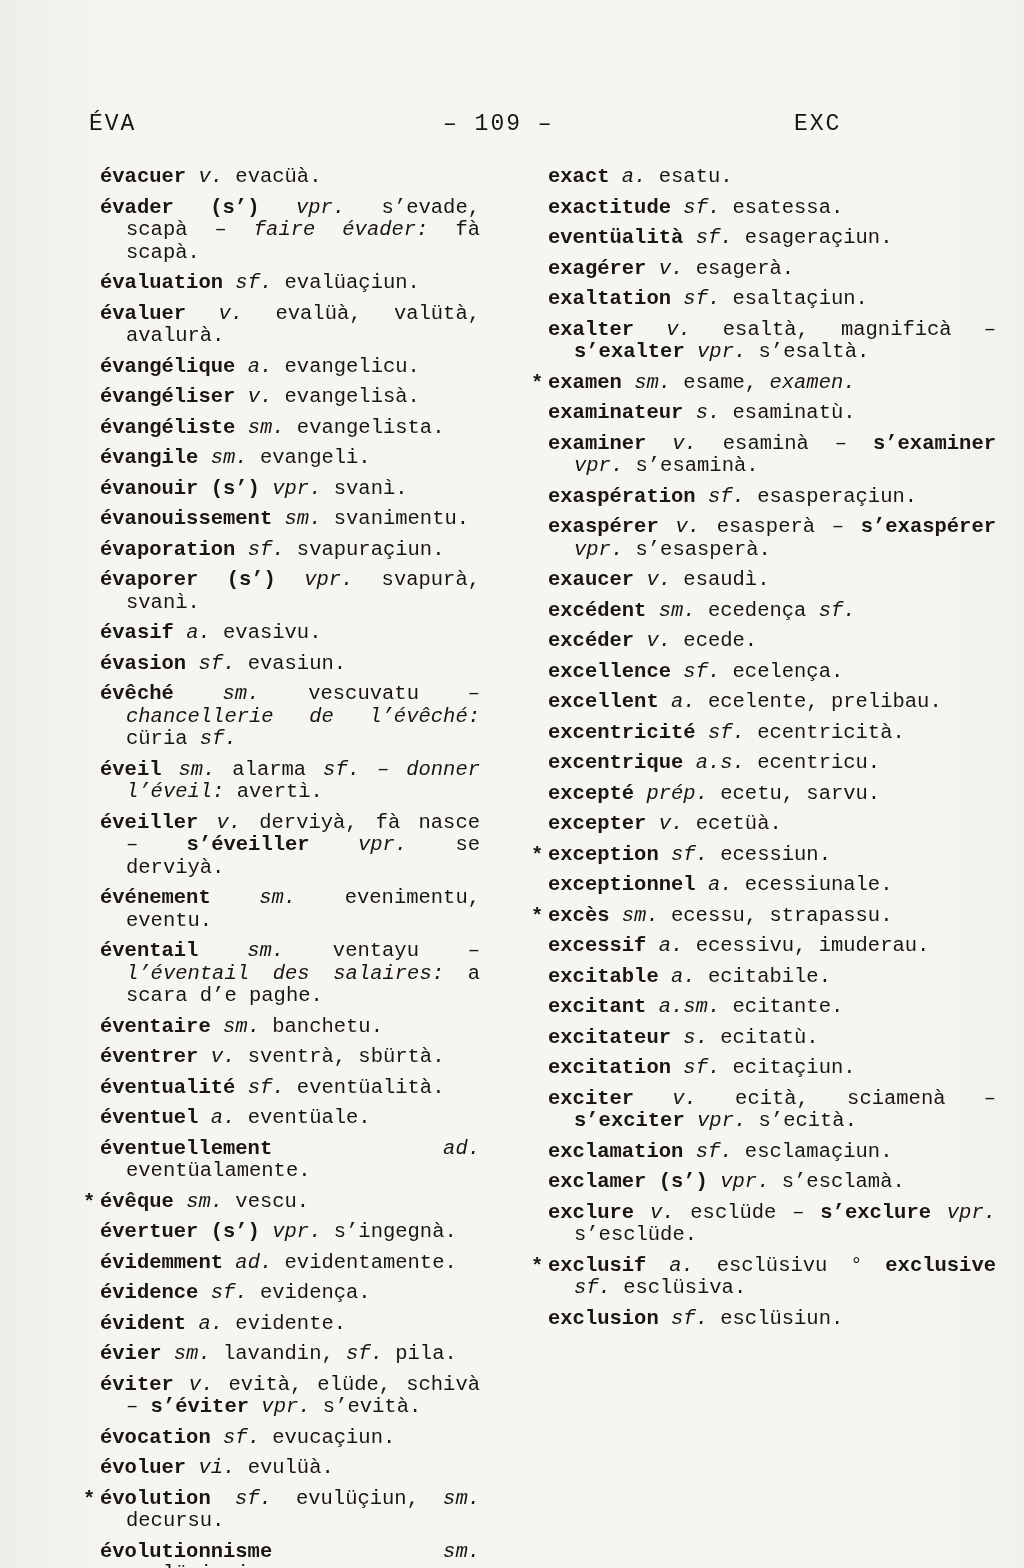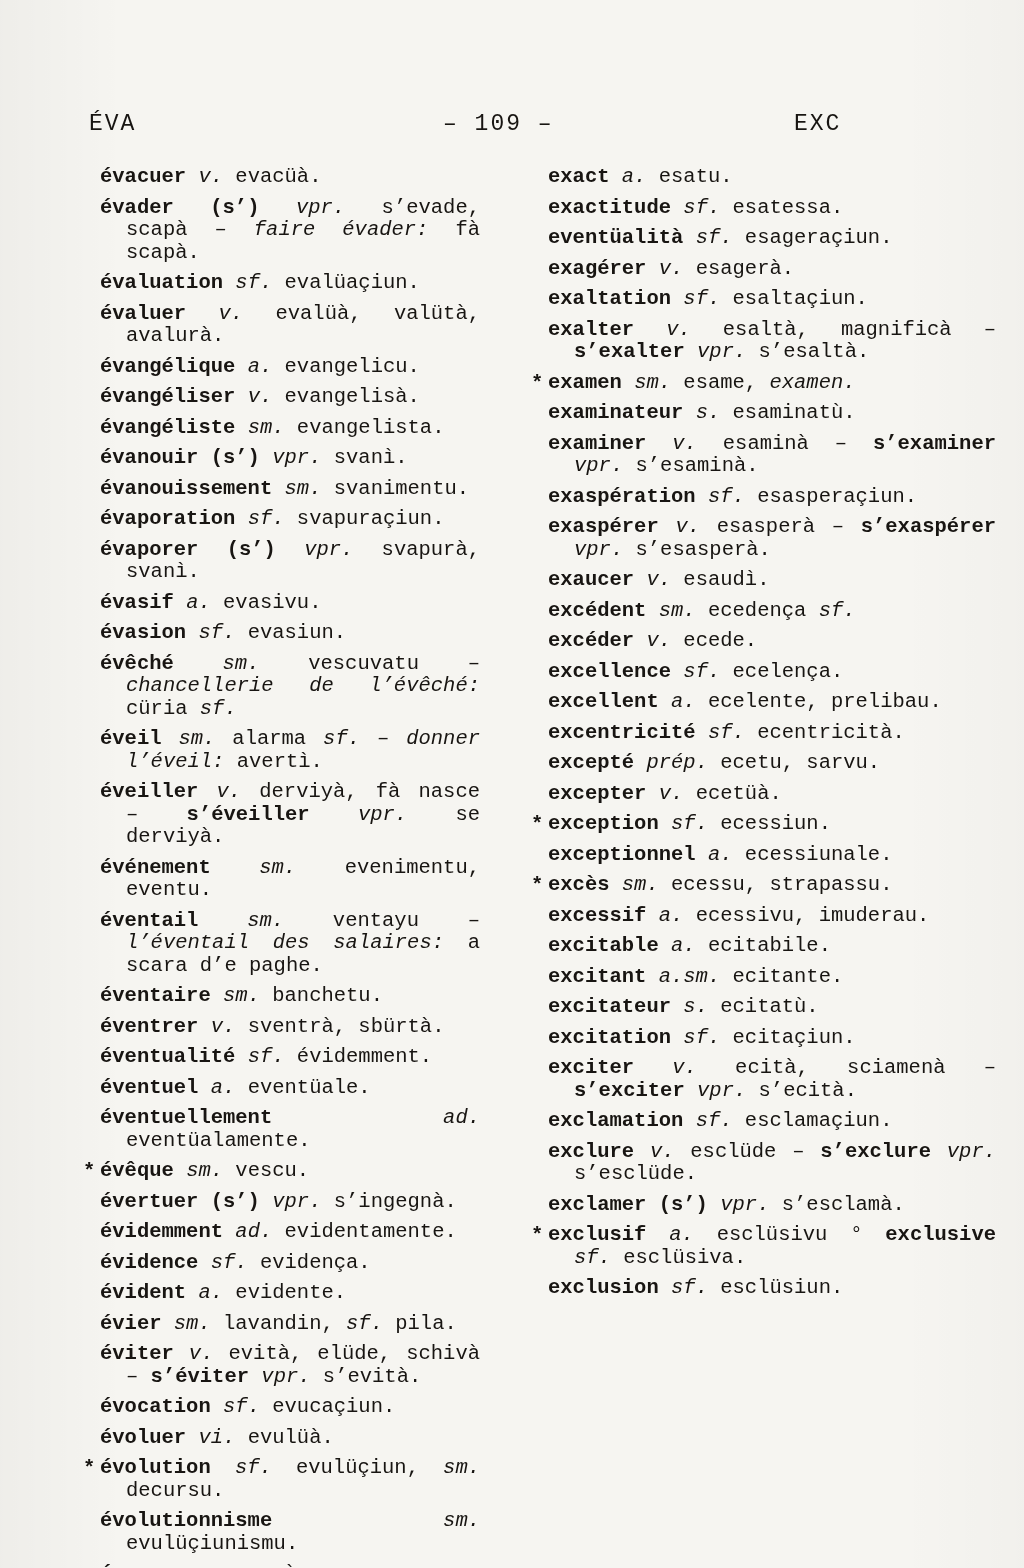--- a/index.html
+++ b/index.html
@@ -73,34 +73,35 @@
   </div>
   <div class="body">
     <div class="col col-left">
         <div class="entry"><span class="seg-b">évacuer </span><span class="seg-i">v.</span><span class="seg-r"> evacüà.</span></div>
         <div class="entry"><span class="seg-b">évader (s’) </span><span class="seg-i">vpr.</span><span class="seg-r"> s’evade, scapà – </span><span class="seg-i">faire évader:</span><span class="seg-r"> fà scapà.</span></div>
         <div class="entry"><span class="seg-b">évaluation </span><span class="seg-i">sf.</span><span class="seg-r"> evalüaçiun.</span></div>
         <div class="entry"><span class="seg-b">évaluer </span><span class="seg-i">v.</span><span class="seg-r"> evalüà, valütà, avalurà.</span></div>
         <div class="entry"><span class="seg-b">évangélique </span><span class="seg-i">a.</span><span class="seg-r"> evangelicu.</span></div>
         <div class="entry"><span class="seg-b">évangéliser </span><span class="seg-i">v.</span><span class="seg-r"> evangelisà.</span></div>
         <div class="entry"><span class="seg-b">évangéliste </span><span class="seg-i">sm.</span><span class="seg-r"> evangelista.</span></div>
+        <div class="entry"><span class="seg-b">évangile </span><span class="seg-i">sm.</span><span class="seg-r"> evangeli.</span></div>
         <div class="entry"><span class="seg-b">évanouir (s’) </span><span class="seg-i">vpr.</span><span class="seg-r"> svanì.</span></div>
         <div class="entry"><span class="seg-b">évanouissement </span><span class="seg-i">sm.</span><span class="seg-r"> svanimentu.</span></div>
         <div class="entry"><span class="seg-b">évaporation </span><span class="seg-i">sf.</span><span class="seg-r"> svapuraçiun.</span></div>
         <div class="entry"><span class="seg-b">évaporer (s’) </span><span class="seg-i">vpr.</span><span class="seg-r"> svapurà, svanì.</span></div>
         <div class="entry"><span class="seg-b">évasif </span><span class="seg-i">a.</span><span class="seg-r"> evasivu.</span></div>
         <div class="entry"><span class="seg-b">évasion </span><span class="seg-i">sf.</span><span class="seg-r"> evasiun.</span></div>
         <div class="entry"><span class="seg-b">évêché </span><span class="seg-i">sm.</span><span class="seg-r"> vescuvatu – </span><span class="seg-i">chancellerie de l’évêché:</span><span class="seg-r"> cüria </span><span class="seg-i">sf.</span></div>
         <div class="entry"><span class="seg-b">éveil </span><span class="seg-i">sm.</span><span class="seg-r"> alarma </span><span class="seg-i">sf.</span><span class="seg-r"> – </span><span class="seg-i">donner l’éveil:</span><span class="seg-r"> avertì.</span></div>
         <div class="entry"><span class="seg-b">éveiller </span><span class="seg-i">v.</span><span class="seg-r"> derviyà, fà nasce – </span><span class="seg-b">s’éveiller </span><span class="seg-i">vpr.</span><span class="seg-r"> se derviyà.</span></div>
         <div class="entry"><span class="seg-b">événement </span><span class="seg-i">sm.</span><span class="seg-r"> evenimentu, eventu.</span></div>
         <div class="entry"><span class="seg-b">éventail </span><span class="seg-i">sm.</span><span class="seg-r"> ventayu – </span><span class="seg-i">l’éventail des salaires:</span><span class="seg-r"> a scara d’e paghe.</span></div>
         <div class="entry"><span class="seg-b">éventaire </span><span class="seg-i">sm.</span><span class="seg-r"> banchetu.</span></div>
         <div class="entry"><span class="seg-b">éventrer </span><span class="seg-i">v.</span><span class="seg-r"> sventrà, sbürtà.</span></div>
-        <div class="entry"><span class="seg-b">éventualité </span><span class="seg-i">sf.</span><span class="seg-r"> évidemment.</span></div>
+        <div class="entry"><span class="seg-b">éventualité </span><span class="seg-i">sf.</span><span class="seg-r"> eventüalità.</span></div>
         <div class="entry"><span class="seg-b">éventuel </span><span class="seg-i">a.</span><span class="seg-r"> eventüale.</span></div>
         <div class="entry"><span class="seg-b">éventuellement </span><span class="seg-i">ad.</span><span class="seg-r"> eventüalamente.</span></div>
         <div class="entry"><span class="star">*</span><span class="seg-b">évêque </span><span class="seg-i">sm.</span><span class="seg-r"> vescu.</span></div>
         <div class="entry"><span class="seg-b">évertuer (s’) </span><span class="seg-i">vpr.</span><span class="seg-r"> s’ingegnà.</span></div>
         <div class="entry"><span class="seg-b">évidemment </span><span class="seg-i">ad.</span><span class="seg-r"> evidentamente.</span></div>
         <div class="entry"><span class="seg-b">évidence </span><span class="seg-i">sf.</span><span class="seg-r"> evidença.</span></div>
         <div class="entry"><span class="seg-b">évident </span><span class="seg-i">a.</span><span class="seg-r"> evidente.</span></div>
         <div class="entry"><span class="seg-b">évier </span><span class="seg-i">sm.</span><span class="seg-r"> lavandin, </span><span class="seg-i">sf.</span><span class="seg-r"> pila.</span></div>
         <div class="entry"><span class="seg-b">éviter </span><span class="seg-i">v.</span><span class="seg-r"> evità, elüde, schivà – </span><span class="seg-b">s’éviter </span><span class="seg-i">vpr.</span><span class="seg-r"> s’evità.</span></div>
         <div class="entry"><span class="seg-b">évocation </span><span class="seg-i">sf.</span><span class="seg-r"> evucaçiun.</span></div>
@@ -120,31 +121,32 @@
         <div class="entry"><span class="seg-b">examinateur </span><span class="seg-i">s.</span><span class="seg-r"> esaminatù.</span></div>
         <div class="entry"><span class="seg-b">examiner </span><span class="seg-i">v.</span><span class="seg-r"> esaminà – </span><span class="seg-b">s’examiner </span><span class="seg-i">vpr.</span><span class="seg-r"> s’esaminà.</span></div>
         <div class="entry"><span class="seg-b">exaspération </span><span class="seg-i">sf.</span><span class="seg-r"> esasperaçiun.</span></div>
         <div class="entry"><span class="seg-b">exaspérer </span><span class="seg-i">v.</span><span class="seg-r"> esasperà – </span><span class="seg-b">s’exaspérer </span><span class="seg-i">vpr.</span><span class="seg-r"> s’esasperà.</span></div>
         <div class="entry"><span class="seg-b">exaucer </span><span class="seg-i">v.</span><span class="seg-r"> esaudì.</span></div>
         <div class="entry"><span class="seg-b">excédent </span><span class="seg-i">sm.</span><span class="seg-r"> ecedença </span><span class="seg-i">sf.</span></div>
         <div class="entry"><span class="seg-b">excéder </span><span class="seg-i">v.</span><span class="seg-r"> ecede.</span></div>
         <div class="entry"><span class="seg-b">excellence </span><span class="seg-i">sf.</span><span class="seg-r"> ecelença.</span></div>
         <div class="entry"><span class="seg-b">excellent </span><span class="seg-i">a.</span><span class="seg-r"> ecelente, prelibau.</span></div>
         <div class="entry"><span class="seg-b">excentricité </span><span class="seg-i">sf.</span><span class="seg-r"> ecentricità.</span></div>
+        <div class="entry"><span class="seg-b">excentrique </span><span class="seg-i">a.s.</span><span class="seg-r"> ecentricu.</span></div>
         <div class="entry"><span class="seg-b">excepté </span><span class="seg-i">prép.</span><span class="seg-r"> ecetu, sarvu.</span></div>
         <div class="entry"><span class="seg-b">excepter </span><span class="seg-i">v.</span><span class="seg-r"> ecetüà.</span></div>
         <div class="entry"><span class="star">*</span><span class="seg-b">exception </span><span class="seg-i">sf.</span><span class="seg-r"> ecessiun.</span></div>
         <div class="entry"><span class="seg-b">exceptionnel </span><span class="seg-i">a.</span><span class="seg-r"> ecessiunale.</span></div>
         <div class="entry"><span class="star">*</span><span class="seg-b">excès </span><span class="seg-i">sm.</span><span class="seg-r"> ecessu, strapassu.</span></div>
         <div class="entry"><span class="seg-b">excessif </span><span class="seg-i">a.</span><span class="seg-r"> ecessivu, imuderau.</span></div>
         <div class="entry"><span class="seg-b">excitable </span><span class="seg-i">a.</span><span class="seg-r"> ecitabile.</span></div>
         <div class="entry"><span class="seg-b">excitant </span><span class="seg-i">a.sm.</span><span class="seg-r"> ecitante.</span></div>
         <div class="entry"><span class="seg-b">excitateur </span><span class="seg-i">s.</span><span class="seg-r"> ecitatù.</span></div>
         <div class="entry"><span class="seg-b">excitation </span><span class="seg-i">sf.</span><span class="seg-r"> ecitaçiun.</span></div>
         <div class="entry"><span class="seg-b">exciter </span><span class="seg-i">v.</span><span class="seg-r"> ecità, sciamenà – </span><span class="seg-b">s’exciter </span><span class="seg-i">vpr.</span><span class="seg-r"> s’ecità.</span></div>
         <div class="entry"><span class="seg-b">exclamation </span><span class="seg-i">sf.</span><span class="seg-r"> esclamaçiun.</span></div>
+        <div class="entry"><span class="seg-b">exclamer (s’) </span><span class="seg-i">vpr.</span><span class="seg-r"> s’esclamà.</span></div>
         <div class="entry"><span class="seg-b">exclure </span><span class="seg-i">v.</span><span class="seg-r"> esclüde – </span><span class="seg-b">s’exclure </span><span class="seg-i">vpr.</span><span class="seg-r"> s’esclüde.</span></div>
-        <div class="entry"><span class="seg-b">exclamer (s’) </span><span class="seg-i">vpr.</span><span class="seg-r"> s’esclamà.</span></div>
         <div class="entry"><span class="star">*</span><span class="seg-b">exclusif </span><span class="seg-i">a.</span><span class="seg-r"> esclüsivu ° </span><span class="seg-b">exclusive </span><span class="seg-i">sf.</span><span class="seg-r"> esclüsiva.</span></div>
         <div class="entry"><span class="seg-b">exclusion </span><span class="seg-i">sf.</span><span class="seg-r"> esclüsiun.</span></div>
       </div>
   </div>
 </div>
 
 </body></html>

